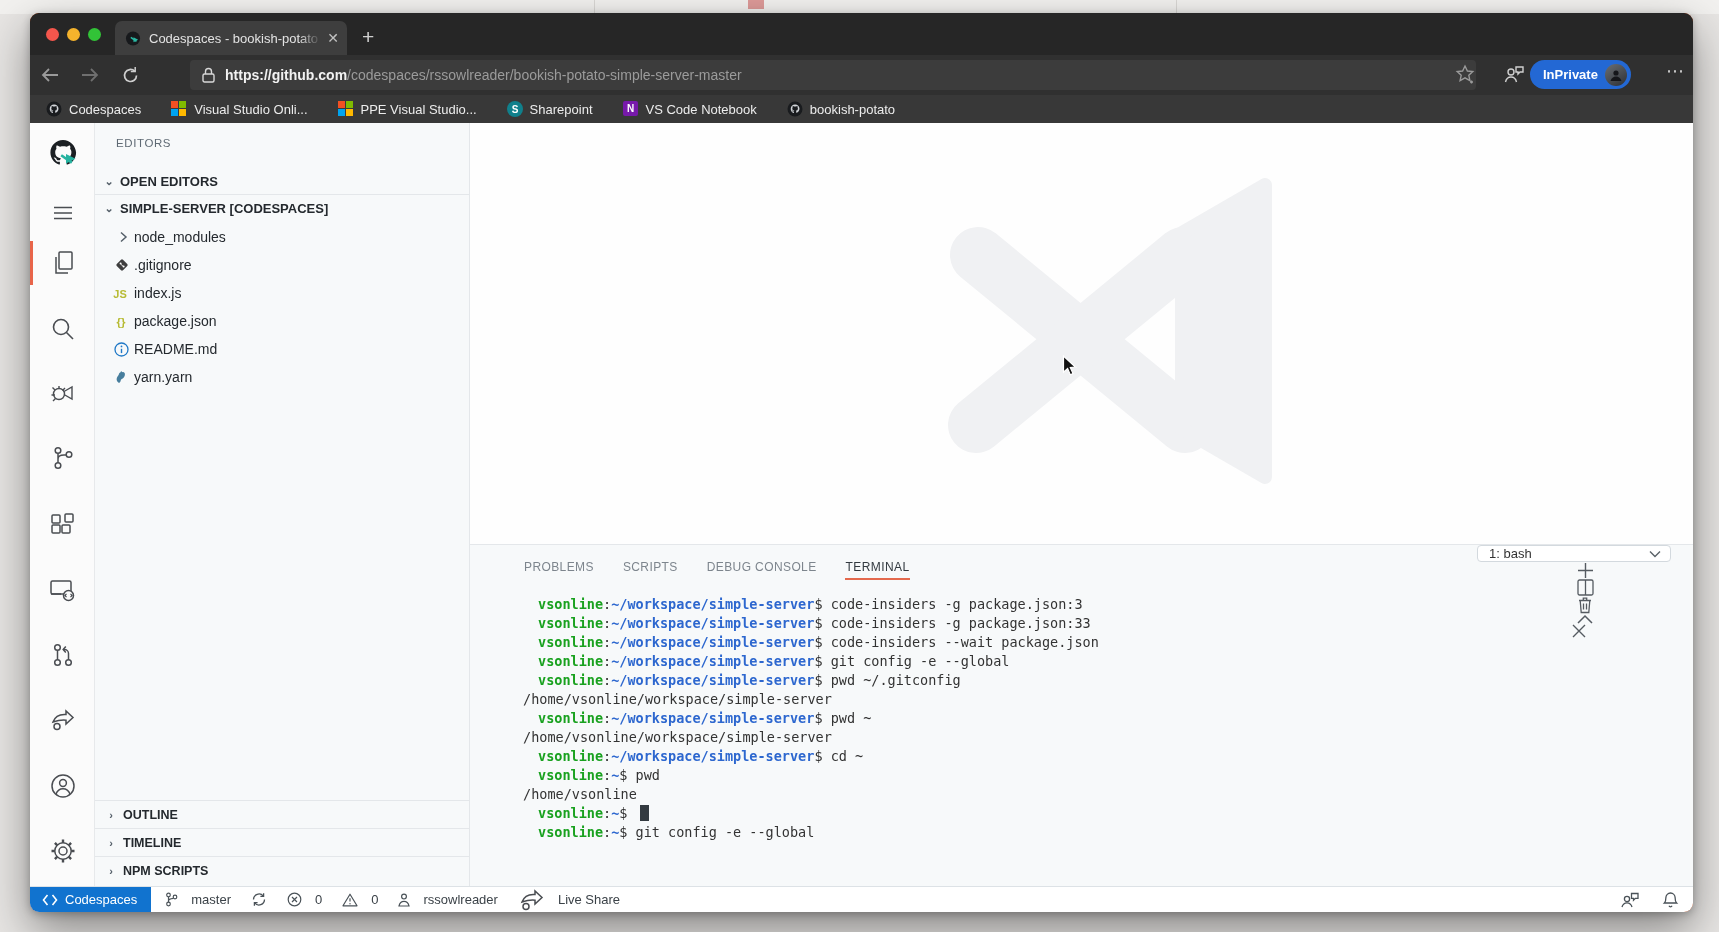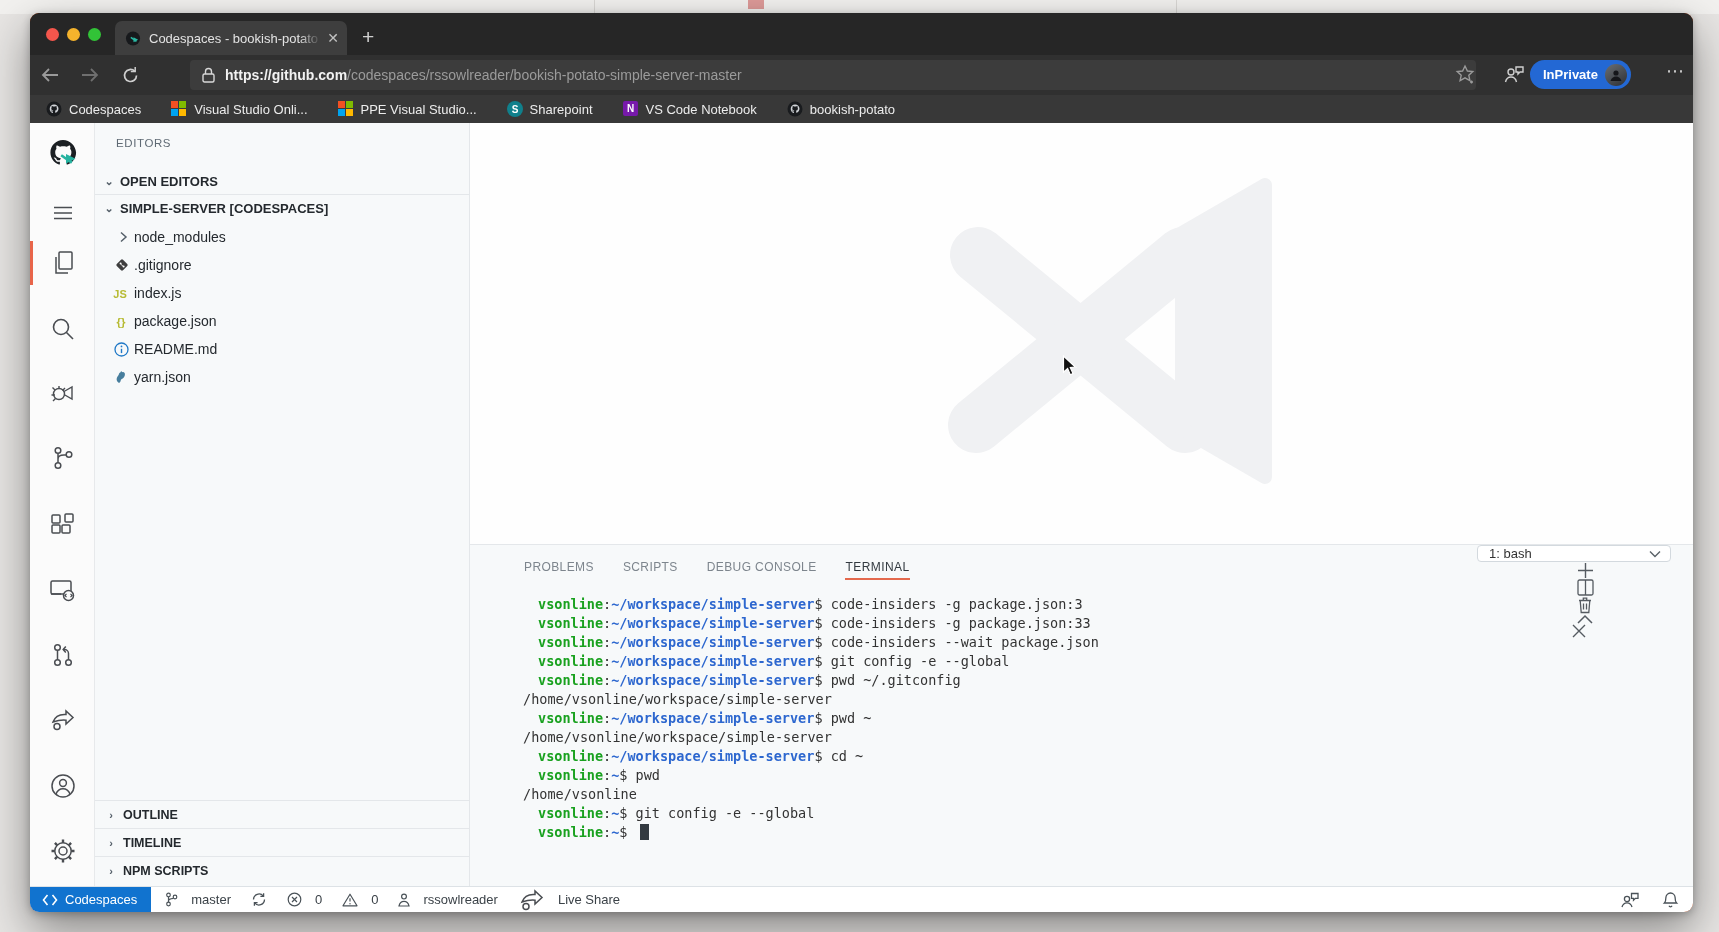--- a/index.html
+++ b/index.html
@@ -413,21 +413,21 @@
                 </svg>
               </span>
               <span>README.md</span>
             </div>
             <div class="tree-row">
               <span class="tree-ic">
                 <svg width="14" height="14" viewBox="0 0 14 14">
                   <path d="M4 13c-1.8-1-2.8-3-2.2-5C2.3 6.2 3.5 5.6 3.8 4.4 4 3.4 4.5 2.6 5.3 2.4c.5-.8 1-1.2 1.4-1 .3.1.4.5.4.9 1-.4 1.8-.2 2.3.4.6.7.7 1.8.3 3-.5 1.5-1.5 2.6-3 3.4-.7.4-1 .8-1 1.5 0 .9-.6 1.9-1.7 2.4z" fill="#477e9d"></path>
                 </svg>
               </span>
-              <span>yarn.json</span>
+              <span>yarn.yarn</span>
             </div>
           </div>
         <div class="side-bottom" id="side-sections">
             <div class="side-sec">
               <span class="chev">›</span>
               <span>OUTLINE</span>
             </div>
             <div class="side-sec">
               <span class="chev">›</span>
               <span>TIMELINE</span>
@@ -501,22 +501,22 @@
               <div><span class="tuser">vsonline</span>:<span class="tpath">~/workspace/simple-server</span>$ code-insiders -g package.json:33</div>
               <div><span class="tuser">vsonline</span>:<span class="tpath">~/workspace/simple-server</span>$ code-insiders --wait package.json</div>
               <div><span class="tuser">vsonline</span>:<span class="tpath">~/workspace/simple-server</span>$ git config -e --global</div>
               <div><span class="tuser">vsonline</span>:<span class="tpath">~/workspace/simple-server</span>$ pwd ~/.gitconfig</div>
               <div>/home/vsonline/workspace/simple-server</div>
               <div><span class="tuser">vsonline</span>:<span class="tpath">~/workspace/simple-server</span>$ pwd ~</div>
               <div>/home/vsonline/workspace/simple-server</div>
               <div><span class="tuser">vsonline</span>:<span class="tpath">~/workspace/simple-server</span>$ cd ~</div>
               <div><span class="tuser">vsonline</span>:<span class="tpath">~</span>$ pwd</div>
               <div>/home/vsonline</div>
+              <div><span class="tuser">vsonline</span>:<span class="tpath">~</span>$ <span class="cursor-block"></span></div>
               <div><span class="tuser">vsonline</span>:<span class="tpath">~</span>$ git config -e --global</div>
-              <div><span class="tuser">vsonline</span>:<span class="tpath">~</span>$ <span class="cursor-block"></span></div>
             </div>
         </div>
       </div>
     </div>
 
     <div class="statusbar">
       <div class="sb-badge">
         <svg width="16" height="12" viewBox="0 0 16 12">
             <path d="M5.5 1L1.5 6l4 5M10.5 1l4 5-4 5" stroke="#fff" stroke-width="1.6" fill="none" transform="scale(-1,1) translate(-16,0)"></path>
           </svg>

